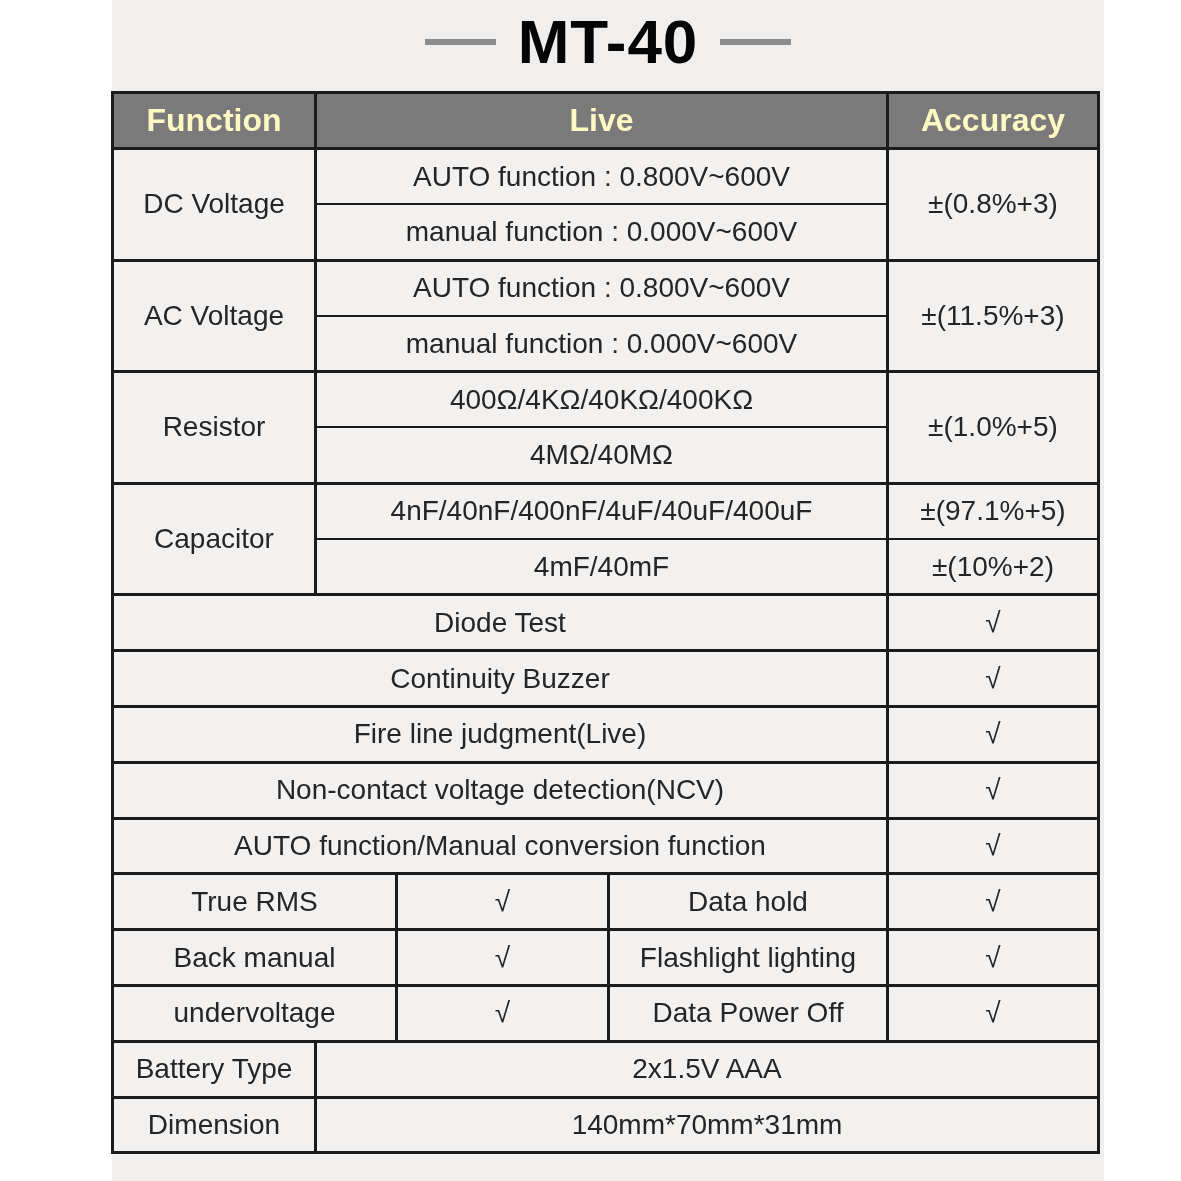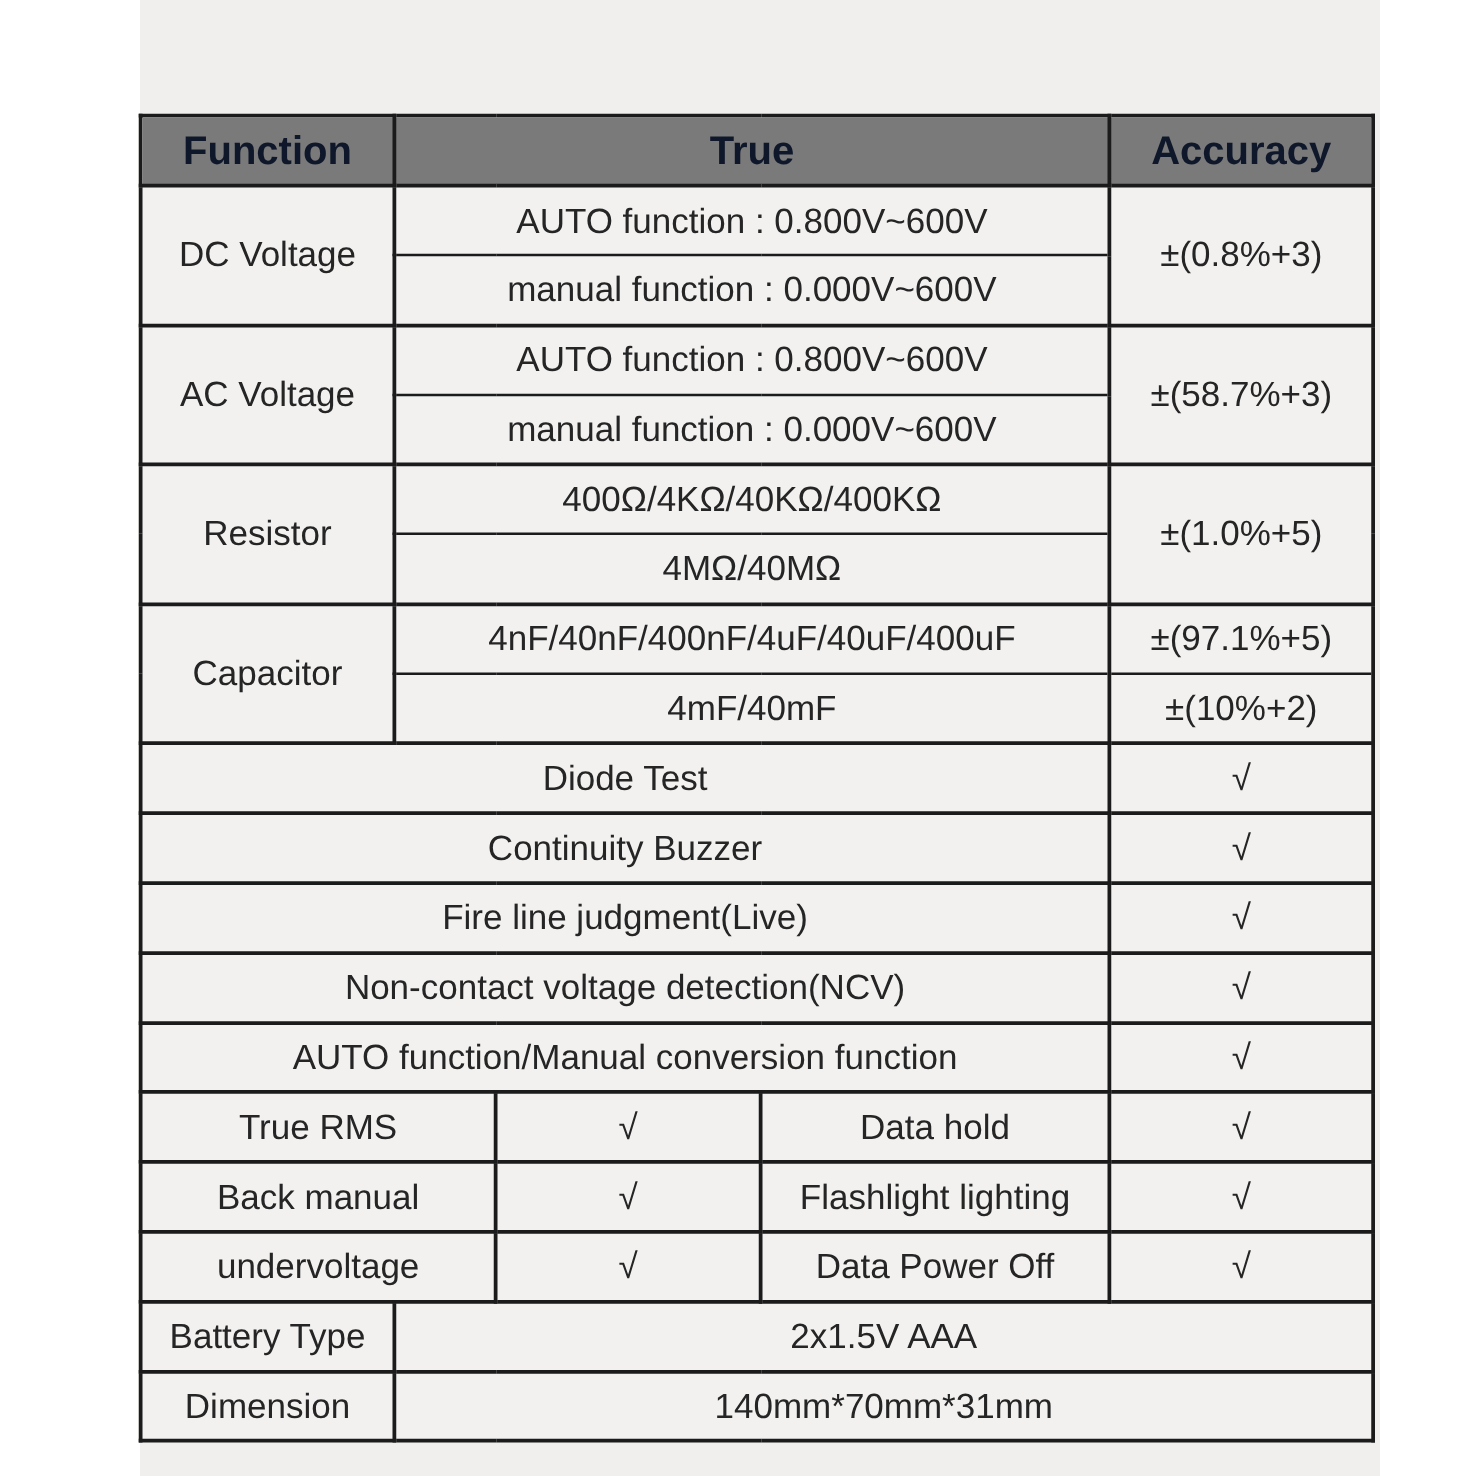--- a/index.html
+++ b/index.html
@@ -24,64 +24,69 @@
     position:absolute;left:-1px;top:91px;width:986px;height:1060px;
     border-collapse:collapse;table-layout:fixed;background:#f2f1f0;
   }
   table.spec td,table.spec th{
     border:3px solid #1b1b1b;
     text-align:center;vertical-align:middle;
     font-size:28px;font-weight:400;color:#252525;
     padding:0;overflow:hidden;white-space:nowrap;
   }
   table.spec th{
-    background:#7a7a7a;color:#0f172a;font-weight:bold;font-size:32px;
+    background:#7a7a7a;color:#fef9c3;font-weight:bold;font-size:32px;
   }
   tr.r{height:55.8px;}
   tr.hr{height:56px;}
   .subB{border-bottom-width:2px !important;}
   .subT{border-top-width:2px !important;margin-top:28px;}
   .check{font-size:33px;}
   .acc{font-size:29px;}
 </style>
 </head>
 <body>
 
 <div class="content">
 
+  <div class="title-row">
+    <span class="title-dash"></span>
+    <h1 class="page-title">MT-40</h1>
+    <span class="title-dash"></span>
+  </div>
 
   <table class="spec">
     <colgroup>
       <col style="width:203px">
       <col style="width:81px">
       <col style="width:212px">
       <col style="width:279px">
       <col style="width:211px">
     </colgroup>
 
     <tbody>
         <tr class="hr">
       <th>Function</th>
-      <th colspan="3">True</th>
+      <th colspan="3">Live</th>
       <th>Accuracy</th>
     </tr>
 
     <tr class="r">
       <td rowspan="2">DC Voltage</td>
       <td colspan="3" class="subB">AUTO function : 0.800V~600V</td>
       <td rowspan="2" class="acc">±(0.8%+3)</td>
     </tr>
     <tr class="r">
       <td colspan="3" class="subT">manual function : 0.000V~600V</td>
     </tr>
 
     <tr class="r">
       <td rowspan="2">AC Voltage</td>
       <td colspan="3" class="subB">AUTO function : 0.800V~600V</td>
-      <td rowspan="2" class="acc">±(58.7%+3)</td>
+      <td rowspan="2" class="acc">±(11.5%+3)</td>
     </tr>
     <tr class="r">
       <td colspan="3" class="subT">manual function : 0.000V~600V</td>
     </tr>
 
     <tr class="r">
       <td rowspan="2">Resistor</td>
       <td colspan="3" class="subB">400Ω/4KΩ/40KΩ/400KΩ</td>
       <td rowspan="2" class="acc">±(1.0%+5)</td>
     </tr>

